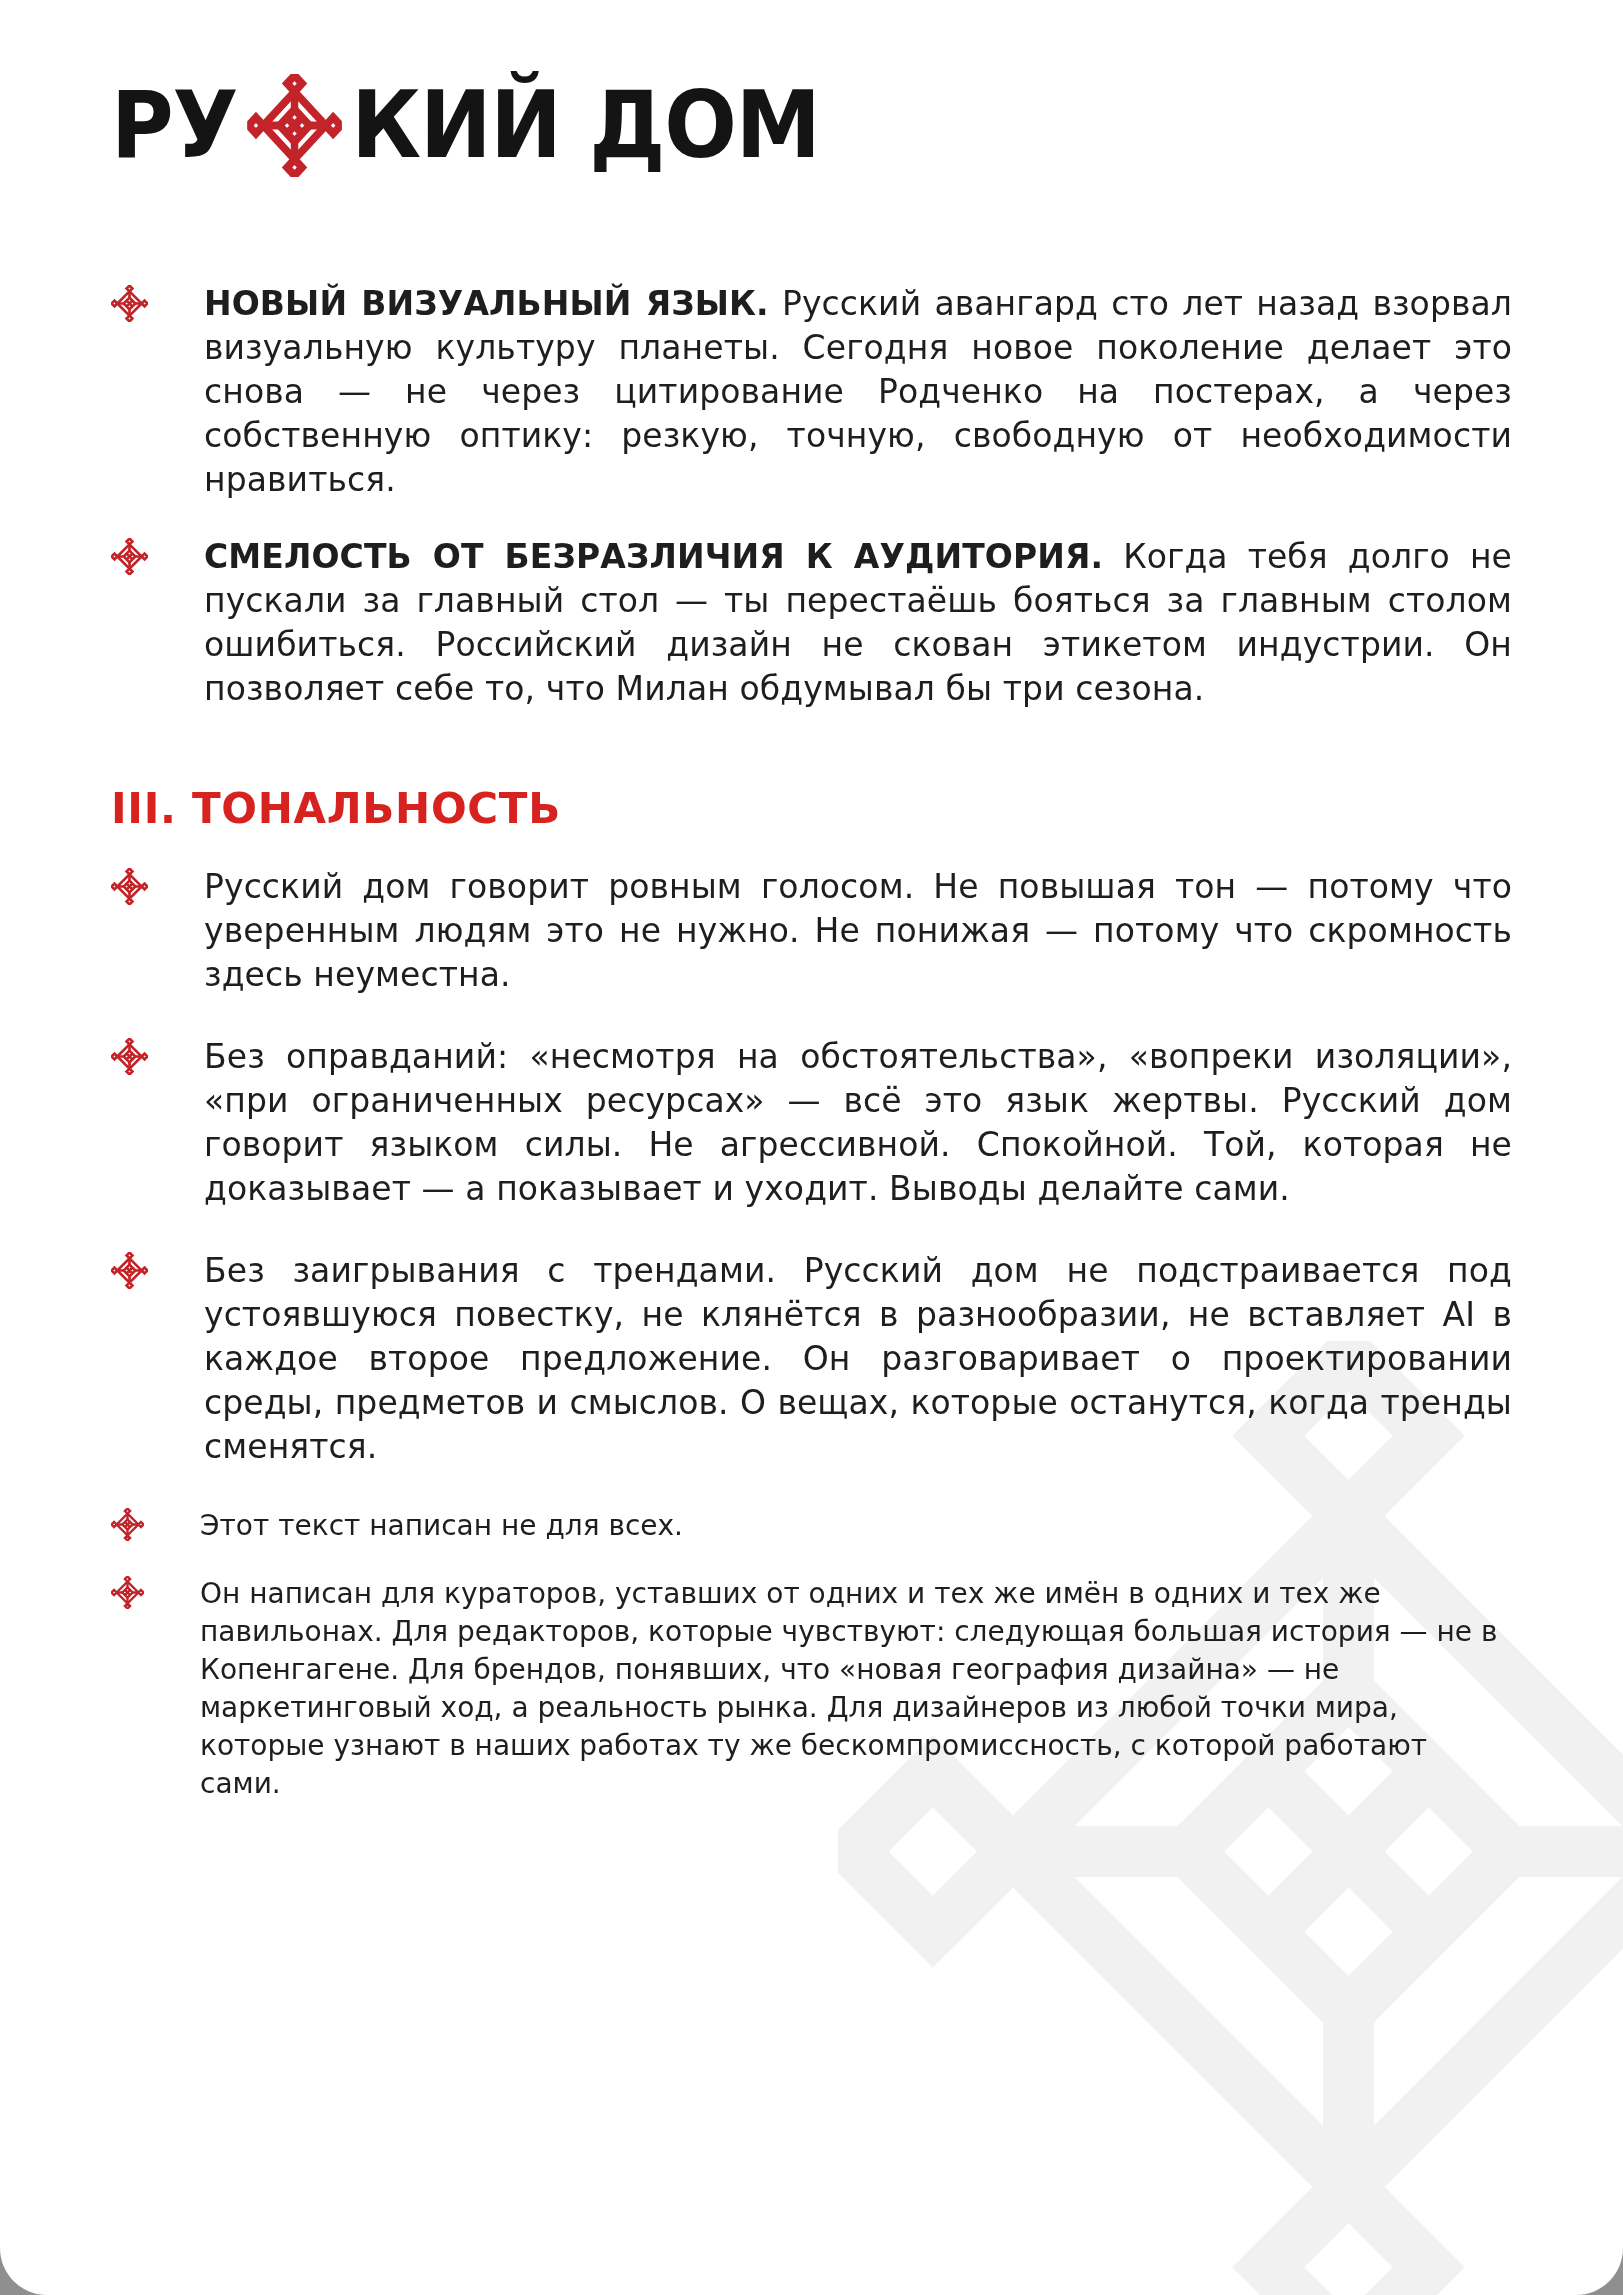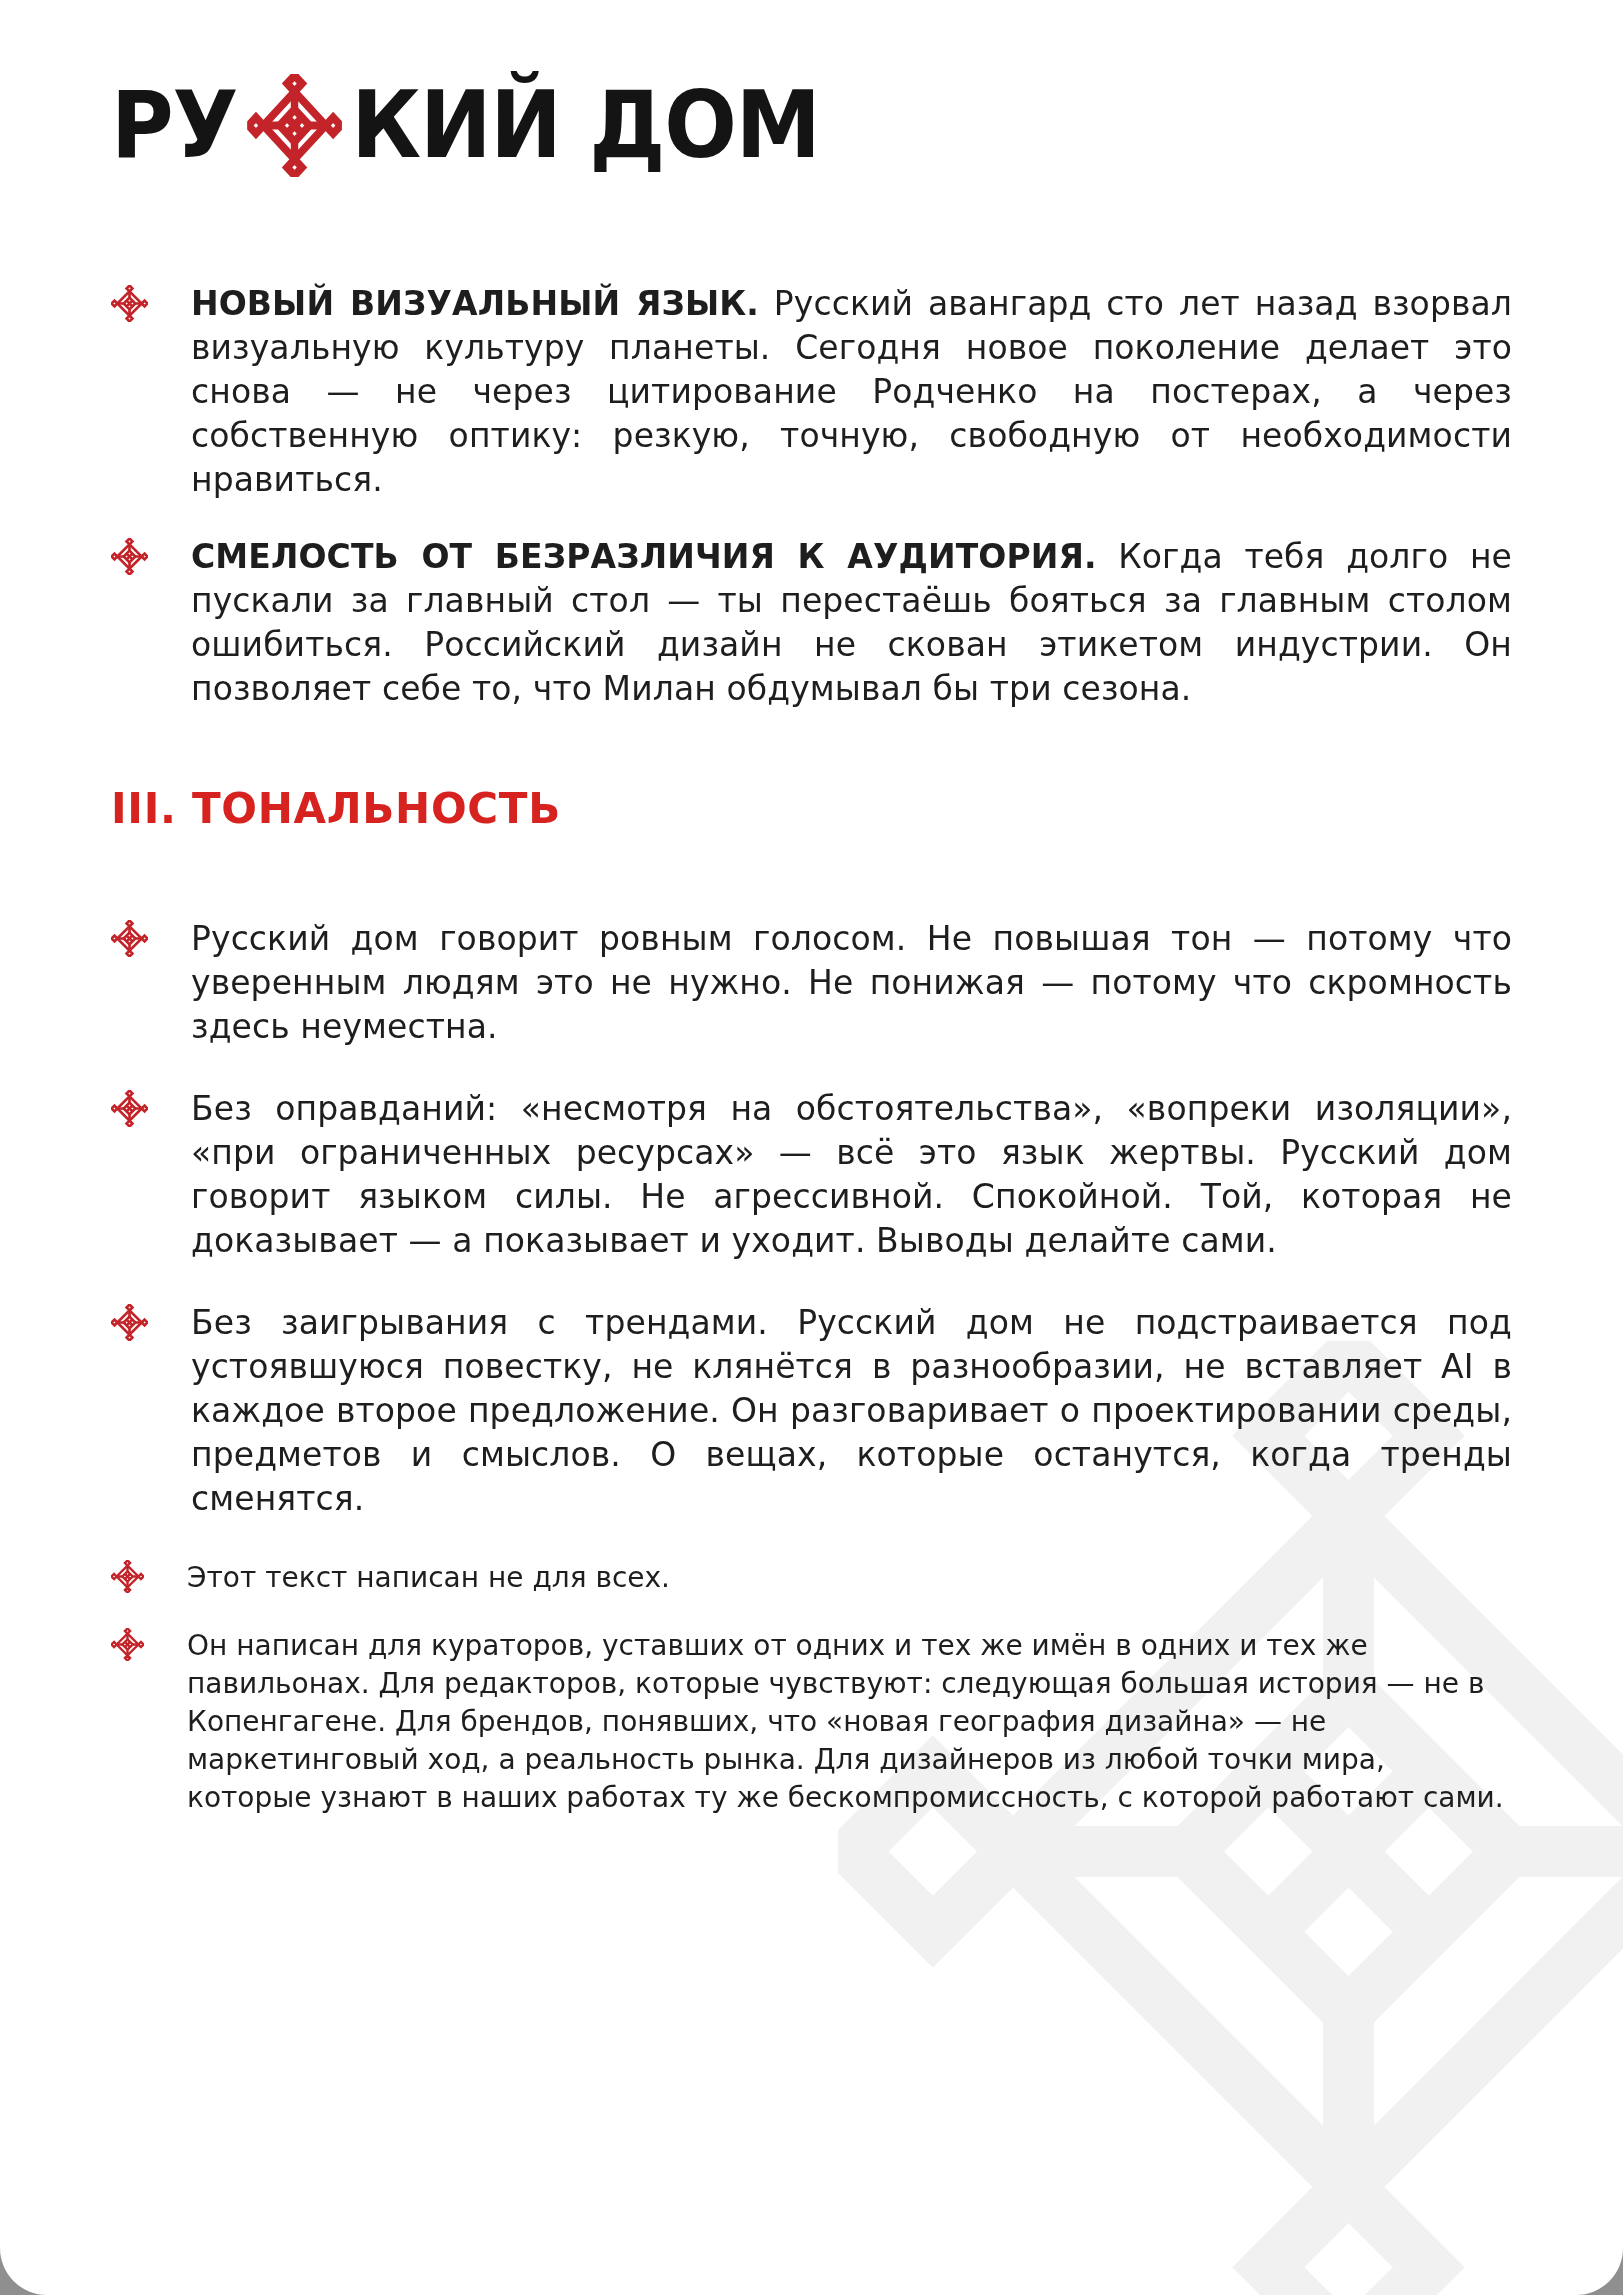--- a/index.html
+++ b/index.html
@@ -49,21 +49,21 @@
     position: absolute;
     top: 1341px;
     right: -236px;
     z-index: 0;
   }
 
   
   .bullet {
     display: flex;
     align-items: flex-start;
-    gap: 43px;
+    gap: 56px;
   }
   .bullet p {
     color: #1e1e1e;
     text-align: justify;
   }
   .sec-intro .bullet, .sec-ton .bullet { margin-bottom: 33px; }
   .sec-intro .bullet p, .sec-ton .bullet p {
     font-size: 33px;
     line-height: 44px;
     letter-spacing: 0.1px;
@@ -79,21 +79,21 @@
   }
   .sec-aud svg.knot-icon { width: 33px; height: 33px; margin-top: 1.3px; }
 
   
   h2.section-title {
     color: #d7231f;
     font-size: 42px;
     font-weight: bold;
     letter-spacing: 0.7px;
   }
-  .sec-ton h2.section-title { margin-top: 73px; margin-bottom: 84px; }
+  .sec-ton h2.section-title { margin-top: 73px; margin-bottom: 32px; }
   .sec-aud h2.section-title { margin-top: 52px;  margin-bottom: 52px; }
 </style>
 </head>
 <body>
 
 <svg width="0" height="0" style="position:absolute" aria-hidden="true">
   <defs>
     <g id="knot-shape" class="knot">
       <path d="M70 24 L116 70 L70 116 L24 70 Z"></path>
       <path d="M70 48 L92 70 L70 92 L48 70 Z"></path>

